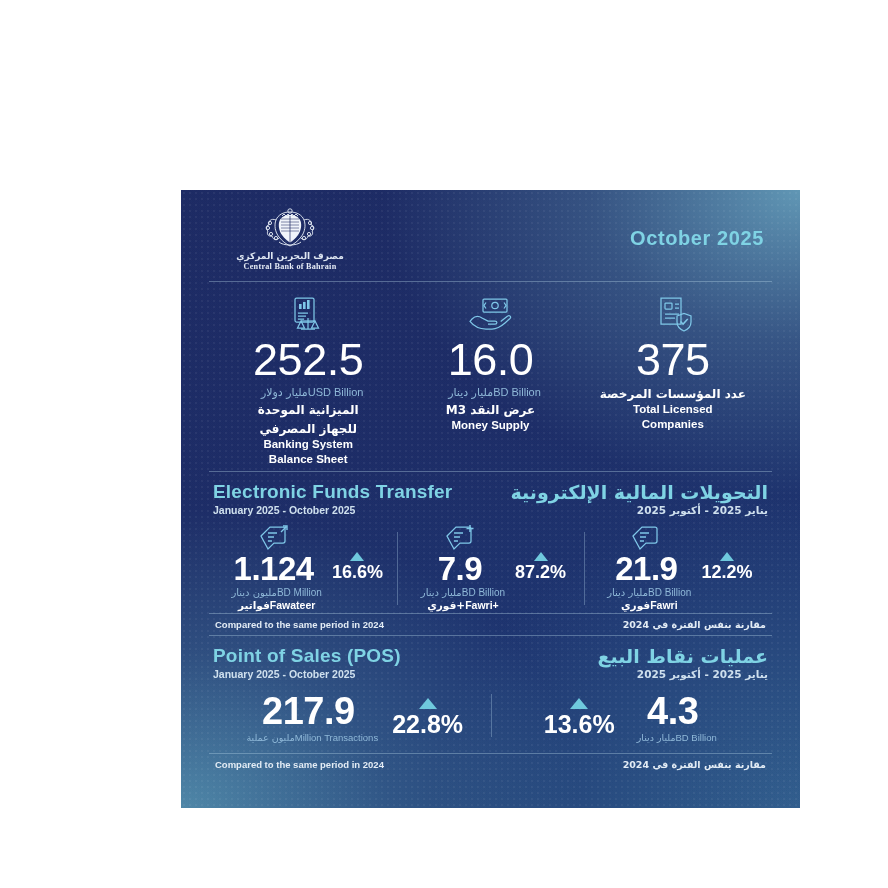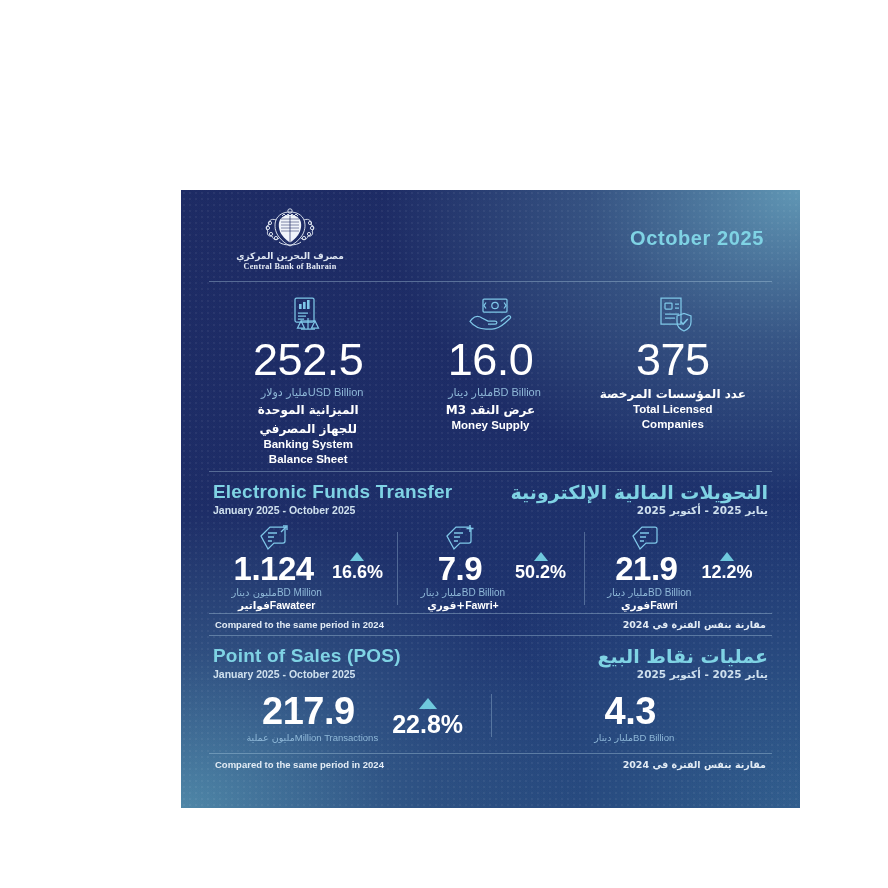--- a/index.html
+++ b/index.html
@@ -257,21 +257,21 @@
             <div class="metric-value">7.9</div>
             <div class="metric-unit">
               <span class="ar">مليار دينار</span><span>BD Billion</span>
             </div>
             <div class="metric-name">
               <span class="ar">فوري+</span><span>Fawri+</span>
             </div>
           </div>
           <div class="pct">
             <div class="tri"></div>
-            <div class="pct-val">50.2%</div>
+            <div class="pct-val">87.2%</div>
           </div>
         </div>
 
         <div class="metric">
           <div class="metric-main">
             <div class="metric-icon">
               <svg width="34" height="28" viewBox="0 0 34 28" fill="none" stroke="#7fc7e8" stroke-width="1.25">
                 <path d="M4 13 L13 4 h13 a2 2 0 0 1 2 2 v12 a2 2 0 0 1 -2 2 h-9 l-6 6 Z"></path>
                 <path d="M11 10 h9 M11 14 h6 M11 18 h4" stroke-width="1.6"></path>
               </svg>
@@ -317,20 +317,24 @@
               <span class="ar">مليون عملية</span><span>Million Transactions</span>
             </div>
           </div>
           <div class="pos-pct">
             <div class="tri"></div>
             <div class="pct-val">22.8%</div>
           </div>
         </div>
 
         <div class="pos-half">
+          <div class="pos-pct">
+            <div class="tri"></div>
+            <div class="pct-val">13.6%</div>
+          </div>
           <div style="text-align:center">
             <div class="pos-value">4.3</div>
             <div class="pos-unit">
               <span class="ar">مليار دينار</span><span>BD Billion</span>
             </div>
           </div>
         </div>
       </div>
 
       <div class="spacer-sm"></div>

